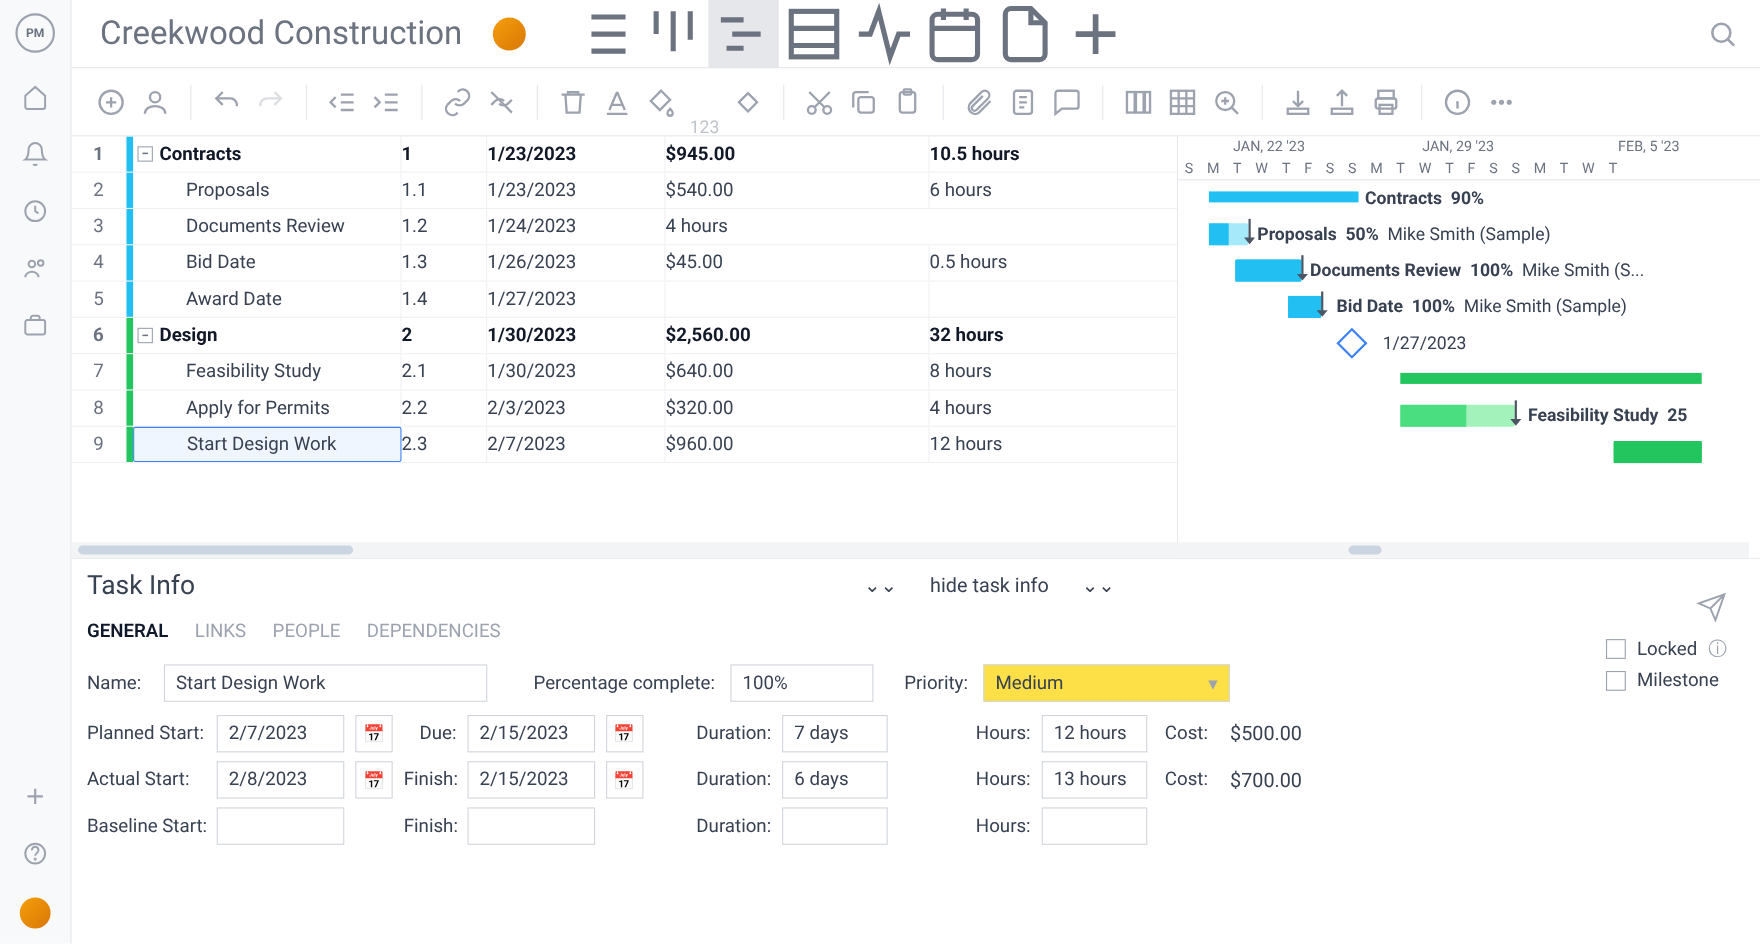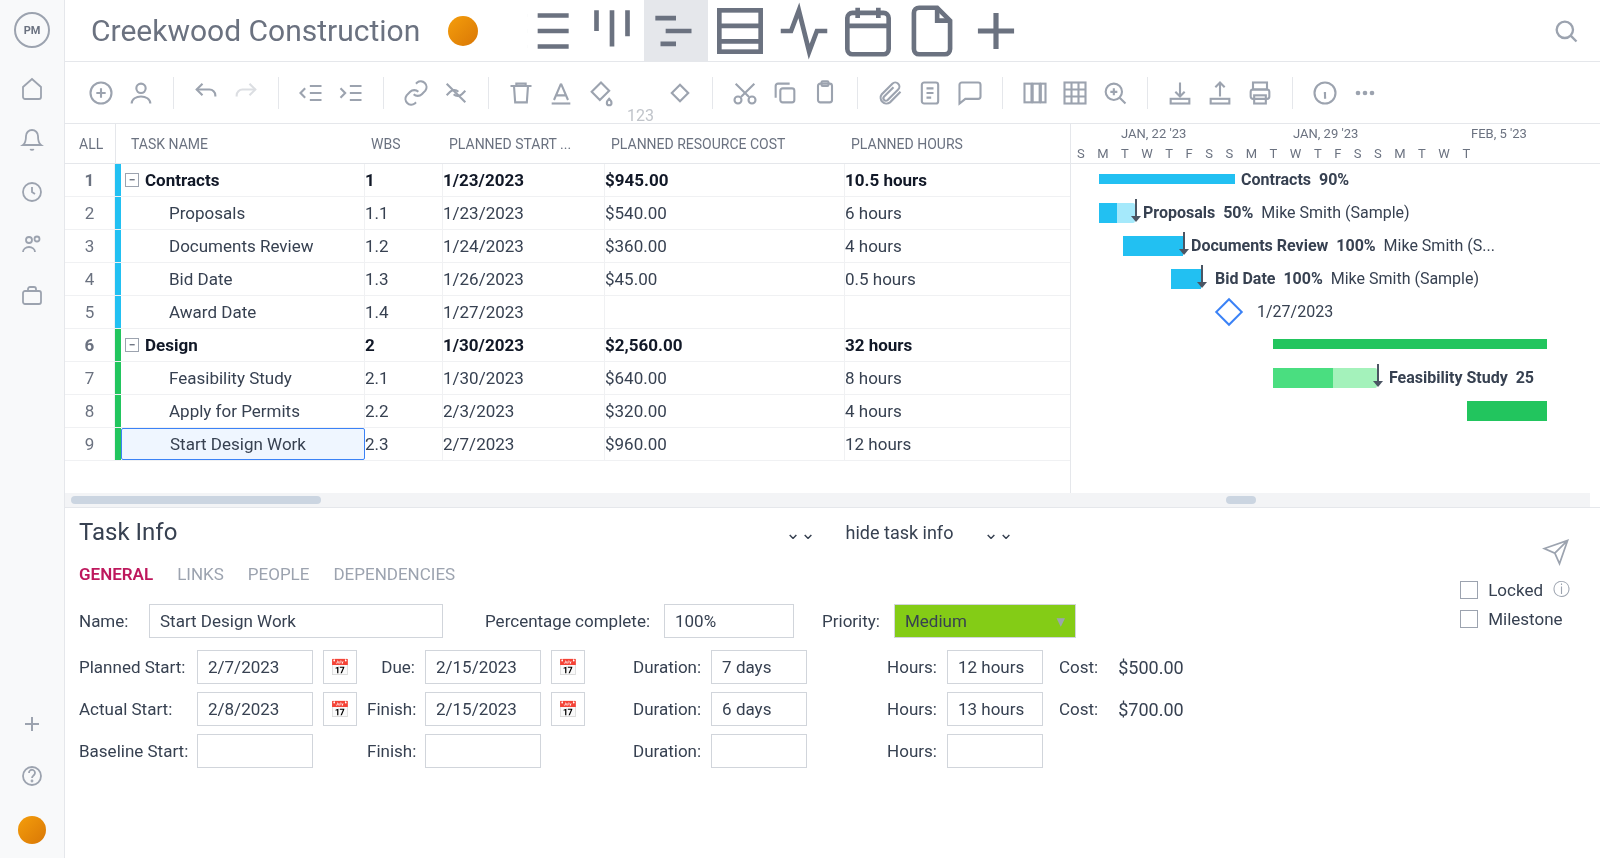--- a/index.html
+++ b/index.html
@@ -61,24 +61,24 @@
 .gantt-scroll { position: absolute; bottom: 0; left: 0; right: 10px; height: 14px; background: #f3f4f6; }
 .gantt-scroll-thumb { position: absolute; left: 155px; top: 3px; width: 30px; height: 8px; background: #cbd5e1; border-radius: 4px; }
 
 .task-info { padding: 10px 14px 0 14px; position: relative; }
 .ti-top { display: flex; align-items: center; gap: 24px; }
 .ti-title { font-size: 24px; color: #374151; }
 .ti-top-spacer { flex: 0 0 560px; }
 .ti-hide { color: #374151; font-size: 18px; display: flex; align-items: center; gap: 30px; cursor: pointer; }
 .ti-tabs { display: flex; gap: 24px; margin-top: 18px; font-size: 17px; }
 .ti-tab { color: #9ca3af; cursor: pointer; font-weight: 400; }
-.ti-tab.active { color: #be185d; font-weight: 600; }
+.ti-tab.active { color: #0f172a; font-weight: 600; }
 .ti-label { font-size: 17px; color: #374151; white-space: nowrap; }
 .ti-input { border: 1px solid #d1d5db; height: 34px; padding: 0 10px; font-size: 17px; color: #374151; background: #fff; }
-.ti-select { border: 1px solid #d1d5db; height: 34px; padding: 0 30px 0 10px; font-size: 17px; color: #374151; background: #84cc16; position: relative; display: flex; align-items: center; width: 182px; }
+.ti-select { border: 1px solid #d1d5db; height: 34px; padding: 0 30px 0 10px; font-size: 17px; color: #374151; background: #fde047; position: relative; display: flex; align-items: center; width: 224px; }
 .ti-select::after { content: '▾'; position: absolute; right: 10px; color: #9ca3af; }
 .ti-cal { width: 34px; height: 34px; border: 1px solid #d1d5db; display: flex; align-items: center; justify-content: center; color: #9ca3af; cursor: pointer; }
 .ti-readonly { font-size: 18px; color: #374151; margin-left: 10px; }
 .ti-checks { position: absolute; right: 30px; top: 70px; display: flex; flex-direction: column; gap: 8px; }
 .ti-check { display: flex; align-items: center; gap: 10px; font-size: 17px; color: #374151; }
 .ti-check .box { width: 18px; height: 18px; border: 1px solid #9ca3af; }
 .ti-send { position: absolute; right: 30px; top: 30px; color: #9ca3af; cursor: pointer; }
 svg { width: 100%; height: 100%; }
 </style>
 </head>
@@ -354,29 +354,20 @@
           <svg viewBox="0 0 24 24" fill="currentColor">
             <circle cx="6" cy="12" r="2"></circle>
             <circle cx="12" cy="12" r="2"></circle>
             <circle cx="18" cy="12" r="2"></circle>
           </svg>
         </div>
     </div>
 
     <div class="content">
       <div class="grid">
-        <div class="grid-head">
-          <div class="col-all">ALL</div>
-          <div style="width:6px;border-left:1px solid #e5e7eb;height:100%"></div>
-          <div class="col-task">TASK NAME</div>
-          <div class="col-wbs">WBS</div>
-          <div class="col-start">PLANNED START ...</div>
-          <div class="col-cost">PLANNED RESOURCE COST</div>
-          <div class="col-hours">PLANNED HOURS</div>
-        </div>
         <div class="grid-body" id="grid-body">
             <div class="row summary">
               <div class="c-num">1</div>
               <div class="c-stripe" style="background:#22c0f2"></div>
               <div class="c-task">
                 <span style="padding-left:0px;display:flex;align-items:center">
                   <span class="toggle">−</span>
                   <span>Contracts</span>
                 </span>
               </div>
@@ -401,21 +392,20 @@
             <div class="row">
               <div class="c-num">3</div>
               <div class="c-stripe" style="background:#22c0f2"></div>
               <div class="c-task">
                 <span style="padding-left:44px;display:flex;align-items:center">
                   <span>Documents Review</span>
                 </span>
               </div>
               <div class="c-wbs">1.2</div>
               <div class="c-start">1/24/2023</div>
-              <div class="c-cost">$360.00</div>
               <div class="c-hours">4 hours</div>
             </div>
             <div class="row">
               <div class="c-num">4</div>
               <div class="c-stripe" style="background:#22c0f2"></div>
               <div class="c-task">
                 <span style="padding-left:44px;display:flex;align-items:center">
                   <span>Bid Date</span>
                 </span>
               </div>

